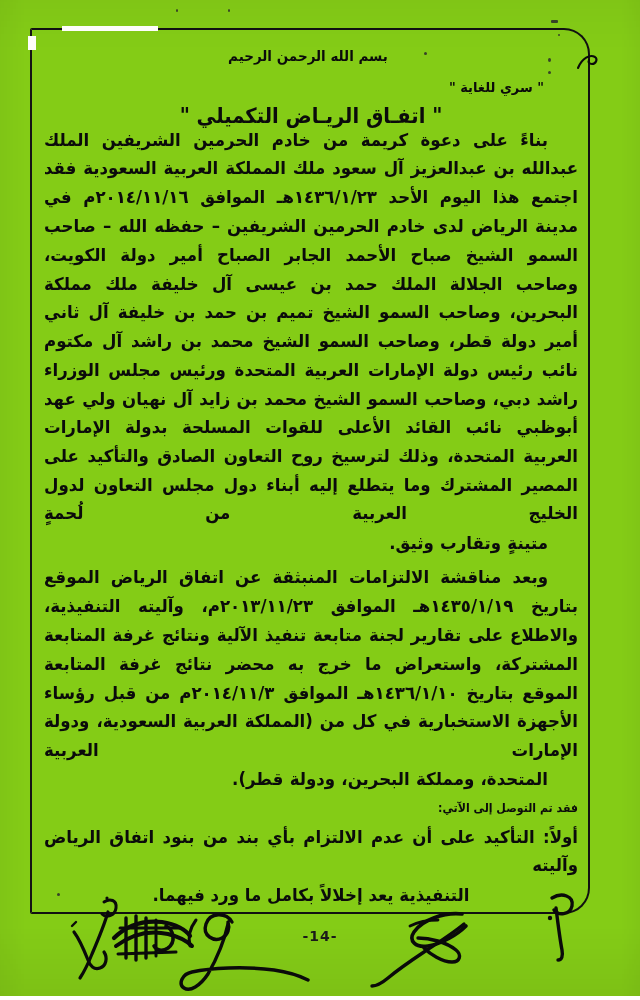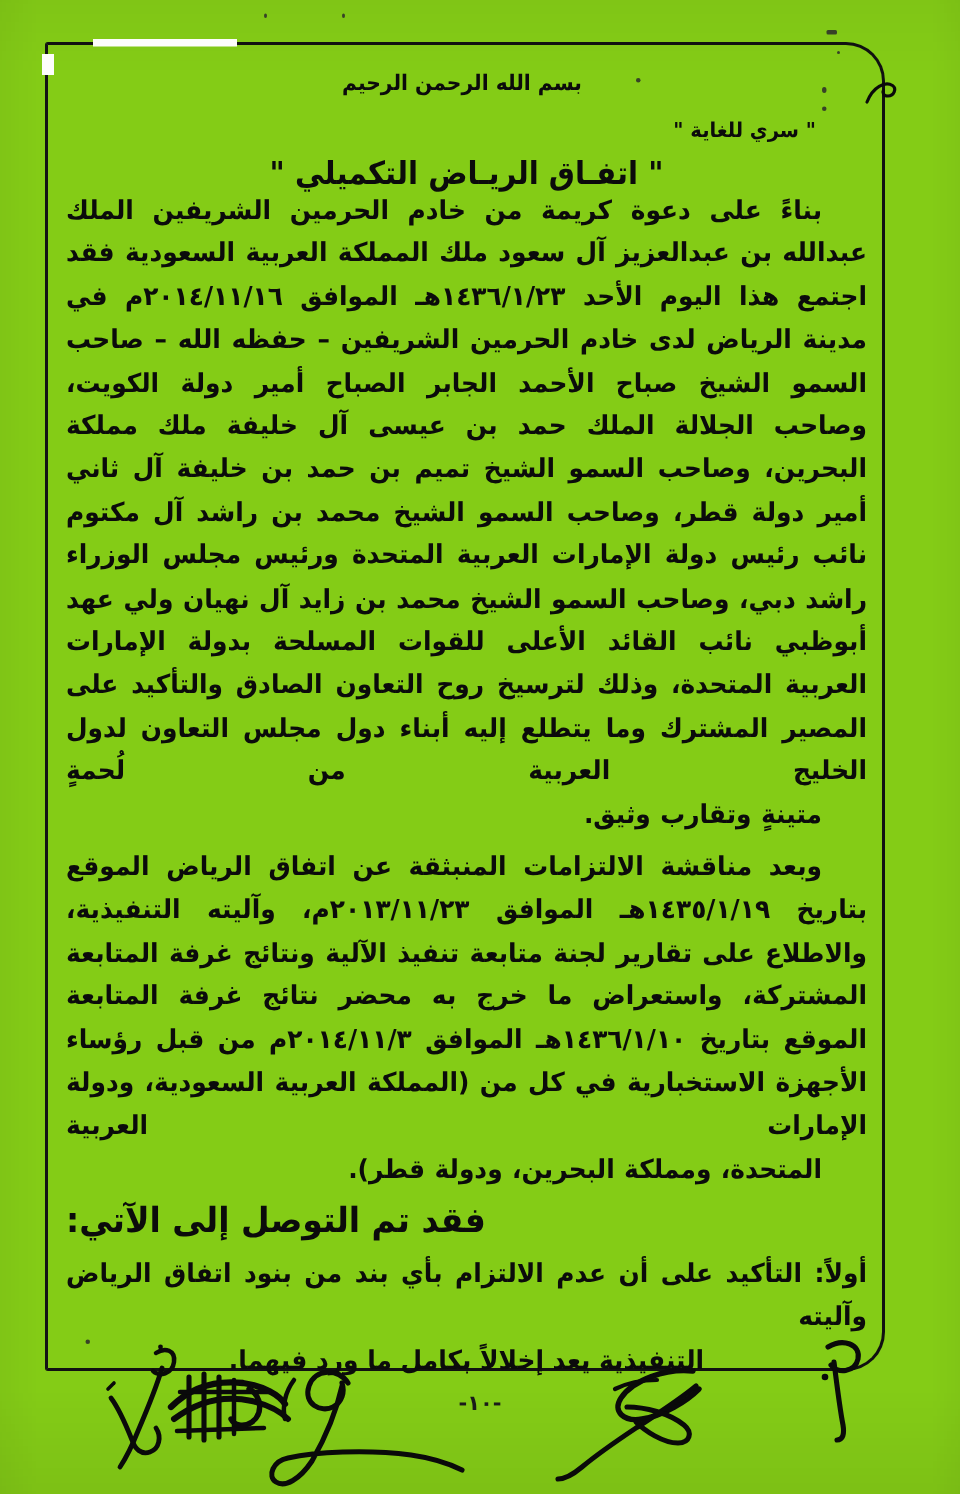--- a/index.html
+++ b/index.html
@@ -120,23 +120,23 @@
     margin: 9px 0 0 0;
     transform: scaleY(1.05);
     word-spacing: .5px;
   }
   .para.indent-first { text-indent: 30px; }
   .para .last-line-right { display: block; text-align-last: right; }
 
   .para-gap { height: 13px; }
 
   .center-line {
-    font-size: 22px;
-    font-weight: 700;
-    text-align: left;
+    font-size: 11px;
+    font-weight: 700;
+    text-align: right;
     margin: 14px 0 0 0;
     transform: scaleY(1.05);
   }
 
   .clause {
     font-size: 16.6px;
     font-weight: 700;
     line-height: 27.4px;
     text-align: justify;
     text-align-last: justify;
@@ -233,21 +233,21 @@
 
     <div class="center-line">فقد تم التوصل إلى الآتي:</div>
 
     <p class="clause">
       <span>أولاً: التأكيد على أن عدم الالتزام بأي بند من بنود اتفاق الرياض وآليته</span>
       <span class="tail">التنفيذية يعد إخلالاً بكامل ما ورد فيهما.</span>
     </p>
 
   </div>
 
-  <div class="page-number">-١٠-</div>
+  <div class="page-number">-14-</div>
 
   <div class="sig-layer">
 
     <div class="sig" style="left:68px;top:896px;">
       <svg width="70" height="86" viewBox="0 0 70 86">
         <path d="M36 6 C42 2, 49 4, 48 12 C47 20, 38 22, 34 18" fill="none" stroke="#0a0a0a" stroke-width="3" stroke-linecap="round"></path>
         <path d="M40 16 C36 30, 30 44, 24 58 C20 68, 16 76, 12 82" fill="none" stroke="#0a0a0a" stroke-width="3.2" stroke-linecap="round"></path>
         <path d="M6 36 C12 44, 16 54, 20 64 C22 70, 26 74, 32 72 C38 70, 40 62, 36 56" fill="none" stroke="#0a0a0a" stroke-width="3.2" stroke-linecap="round"></path>
         <path d="M4 30 L8 26" fill="none" stroke="#0a0a0a" stroke-width="2.4" stroke-linecap="round"></path>
         <circle cx="39" cy="2" r="1.6" fill="#0a0a0a"></circle>

